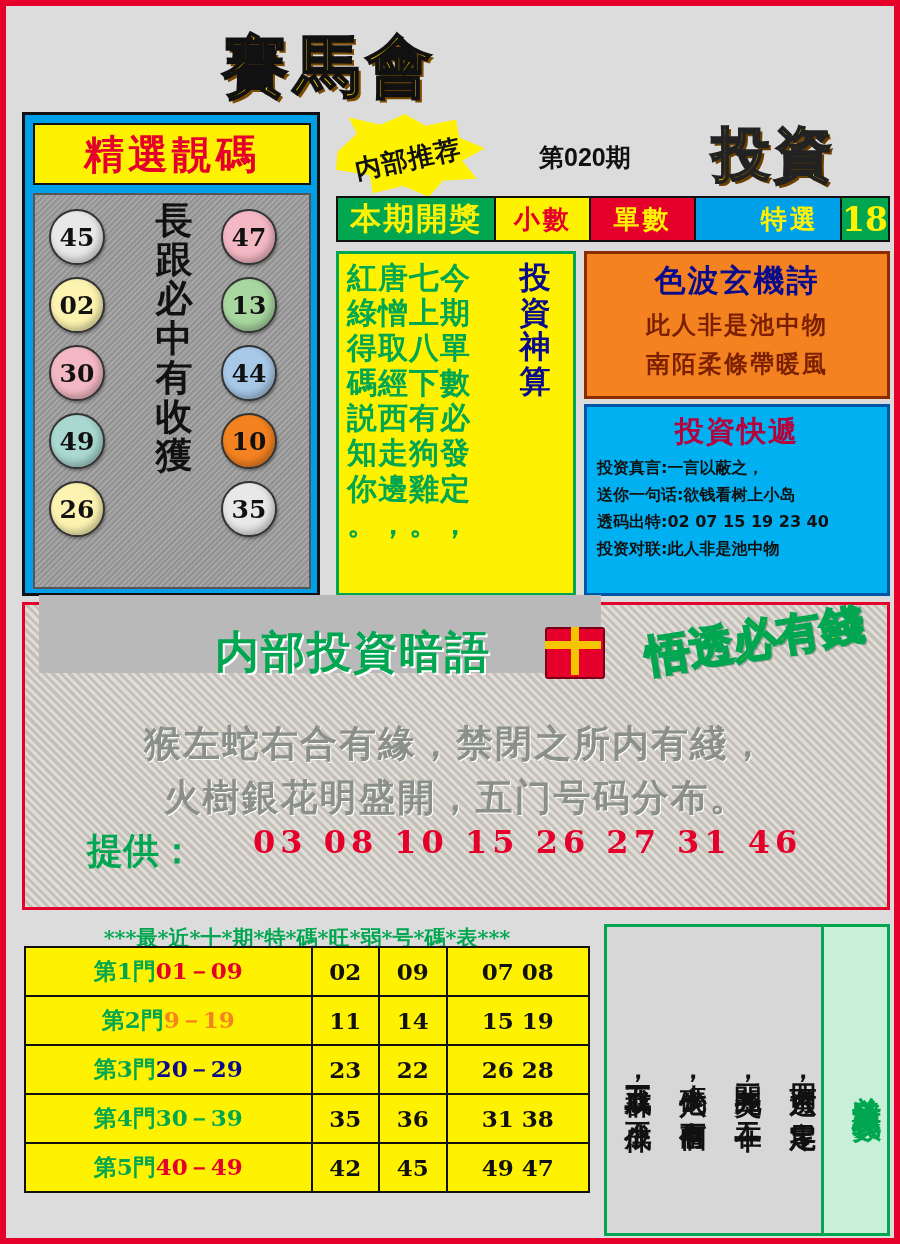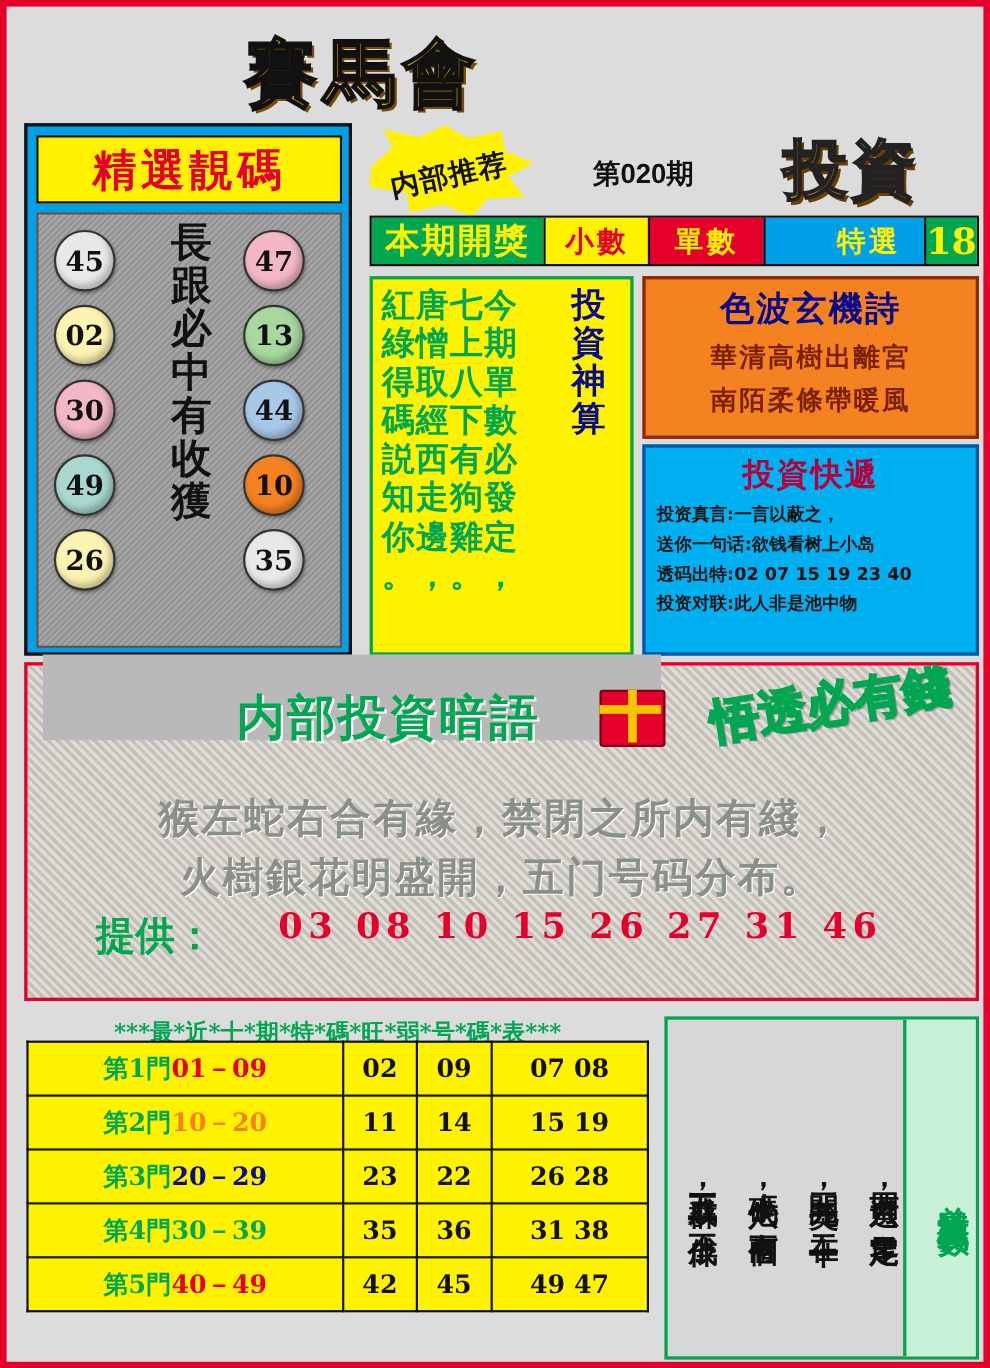--- a/index.html
+++ b/index.html
@@ -310,21 +310,21 @@
         <span>投</span>
           <span>資</span>
           <span>神</span>
           <span>算</span>
       </div>
     </div>
   </div>
 
   <div class="obox">
     <div class="t">色波玄機詩</div>
-    <div class="l">華清高樹出離宮</div>
+    <div class="l">此人非是池中物</div>
     <div class="l">南陌柔條帶暖風</div>
   </div>
 
   <div class="bbox">
     <div class="t">投資快遞</div>
     <div class="l">投资真言:一言以蔽之，</div>
     <div class="l">送你一句话:欲钱看树上小岛</div>
     <div class="l">透码出特:02 07 15 19 23 40</div>
     <div class="l">投资对联:此人非是池中物</div>
   </div>
@@ -343,21 +343,21 @@
   <div class="tblhead">***最*近*十*期*特*碼*旺*弱*号*碼*表***</div>
   <table class="tbl">
     <tbody>
     <tr>
       <td><span class="men">第1門</span><span class="rng1">01－09</span></td>
       <td>02</td>
       <td>09</td>
       <td>07  08</td>
     </tr>
     <tr>
-      <td><span class="men">第2門</span><span class="rng2">10－20</span></td>
+      <td><span class="men">第2門</span><span class="rng2">9－19</span></td>
       <td>11</td>
       <td>14</td>
       <td>15  19</td>
     </tr>
     <tr>
       <td><span class="men">第3門</span><span class="rng3">20－29</span></td>
       <td>23</td>
       <td>22</td>
       <td>26  28</td>
     </tr>

